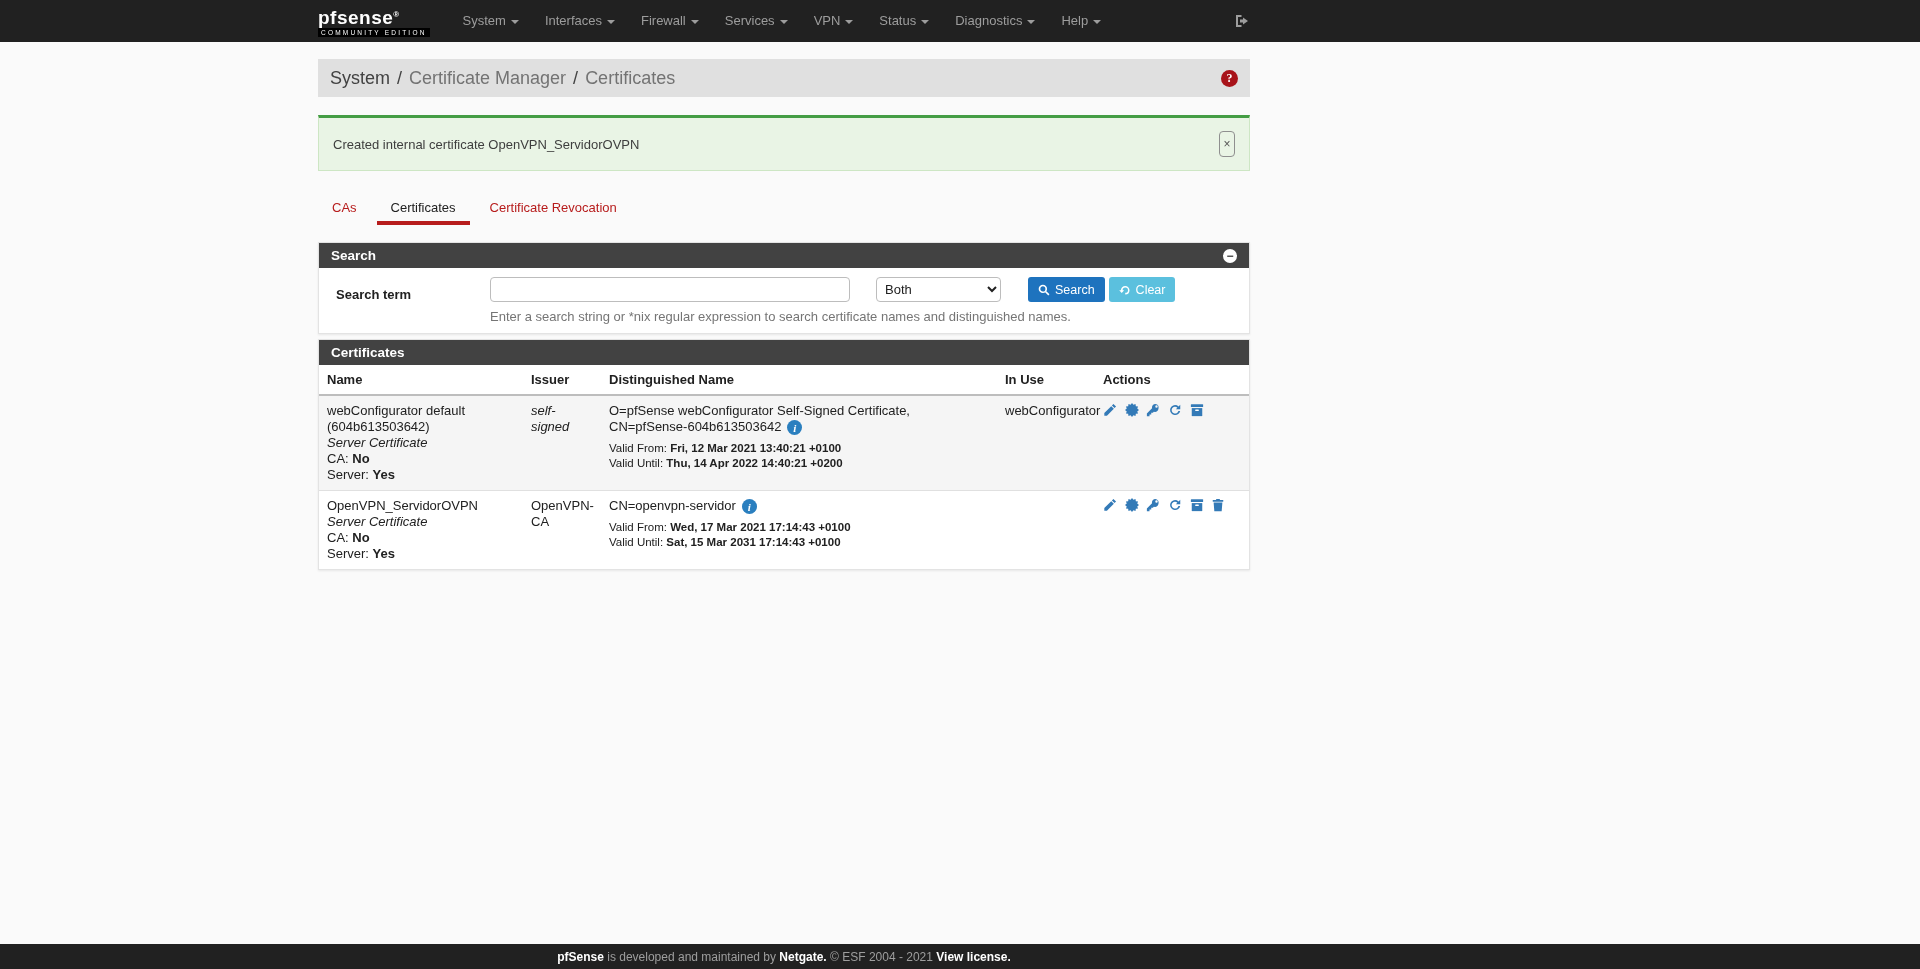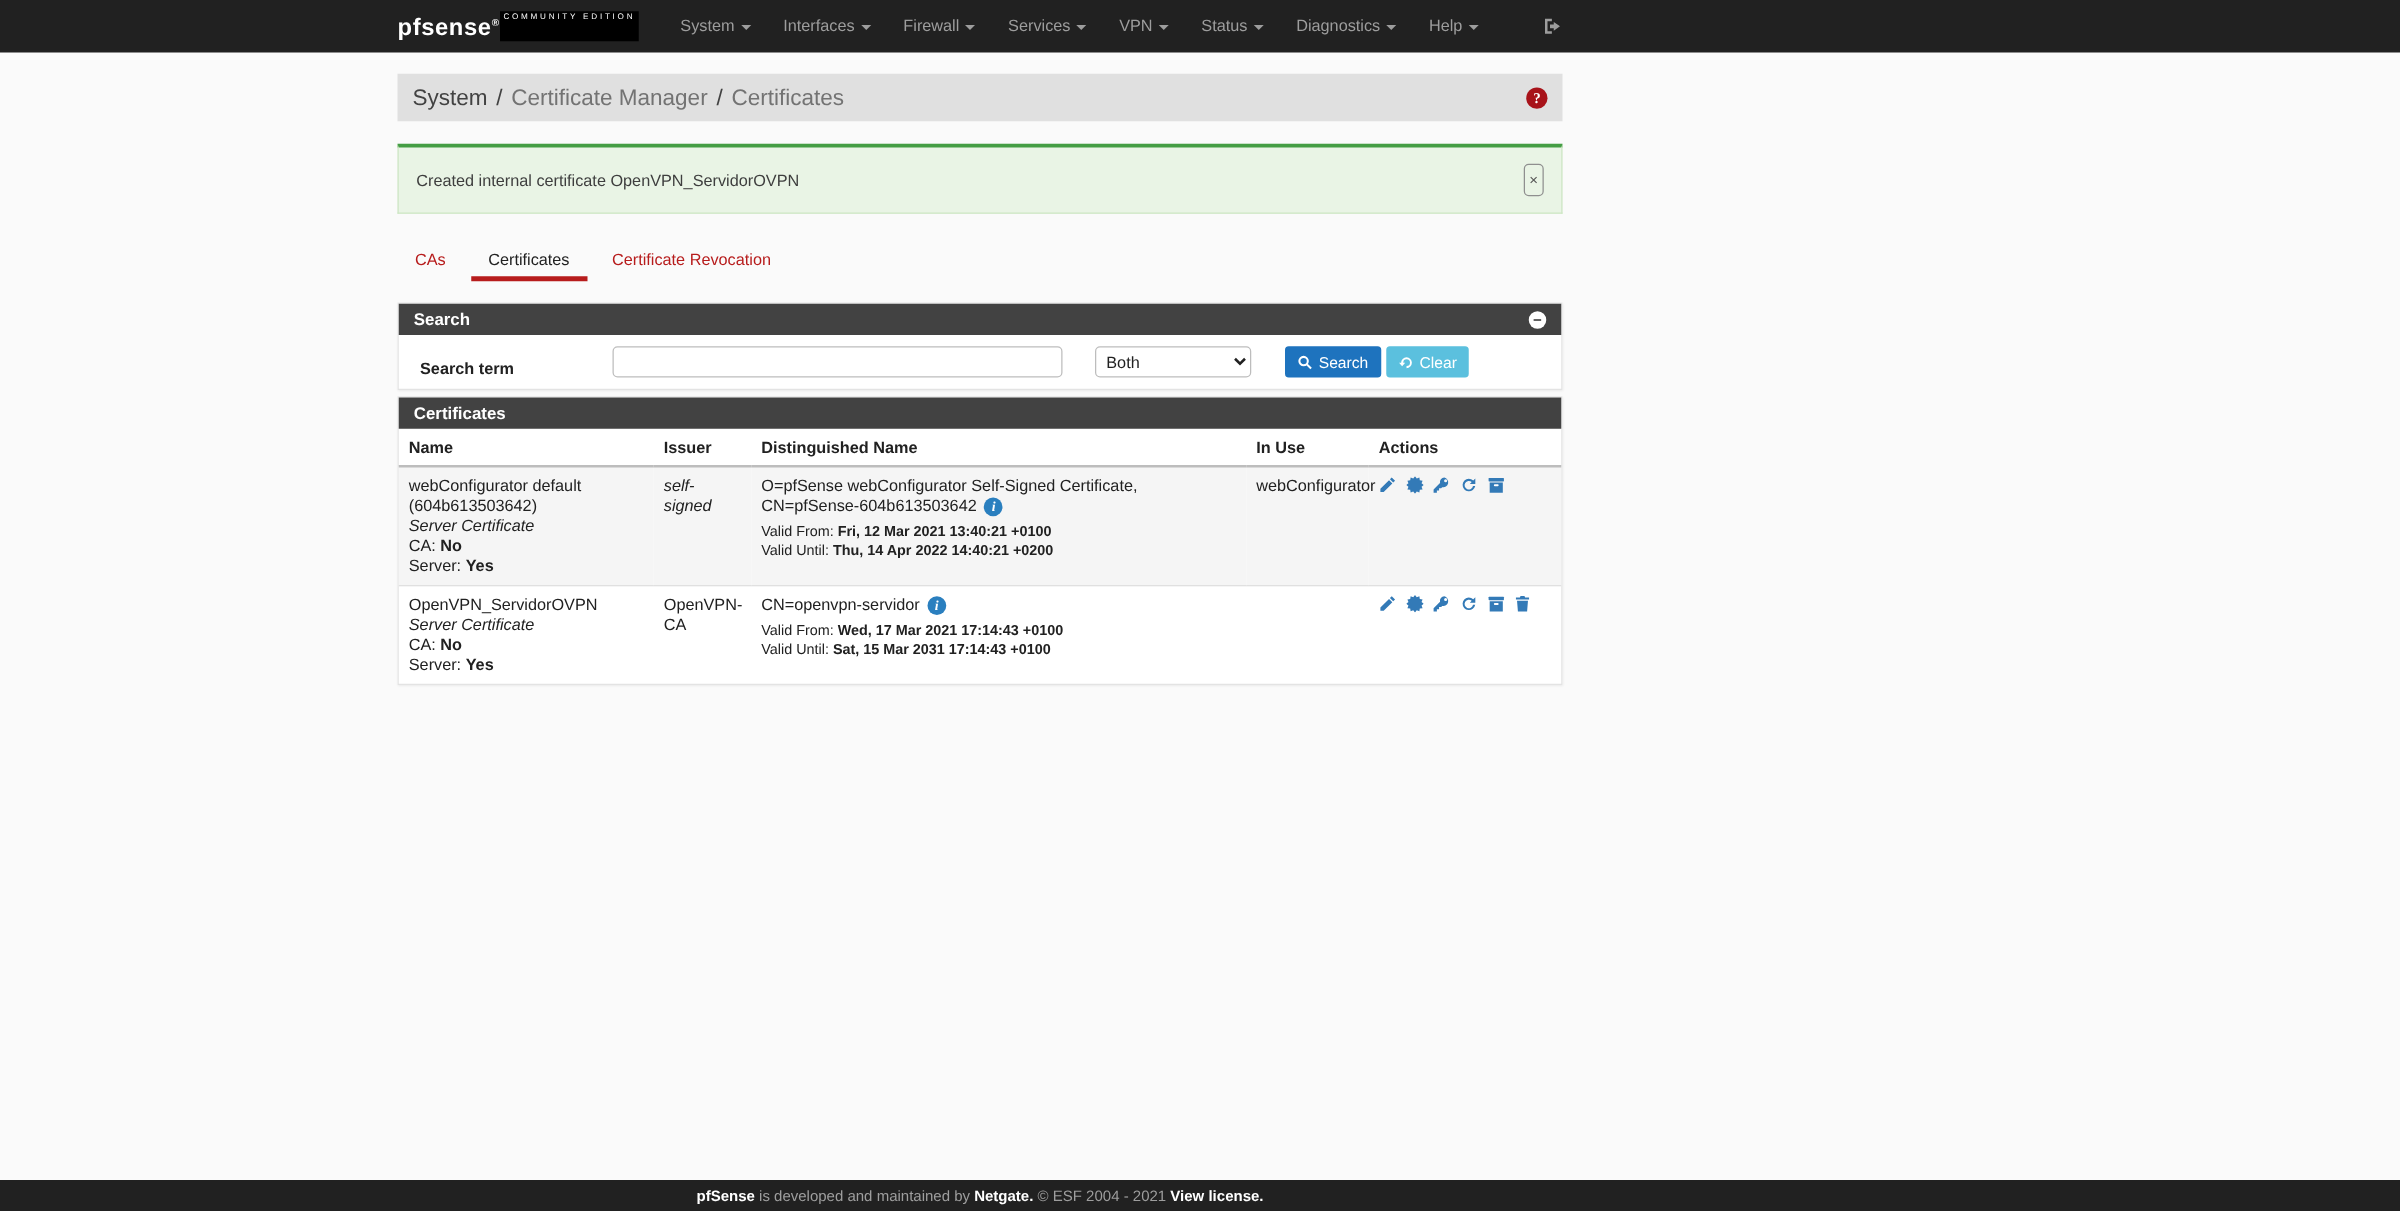--- a/index.html
+++ b/index.html
@@ -10,21 +10,21 @@
     color: #212121;
     background: #fafafa;
     position: relative;
     overflow: hidden;
   }
   .container { width: 932px; margin-left: 318px; }
 
   
   .navbar { background: #212121; height: 42px; width: 100%; }
   .navbar .container { display: flex; align-items: center; height: 42px; }
-  .brand { display: flex; flex-direction: row; justify-content: center; margin-right: 20px; color: #fff; cursor: pointer; }
+  .brand { display: flex; flex-direction: column; justify-content: center; margin-right: 20px; color: #fff; cursor: pointer; }
   .brand-name { font-size: 19px; font-weight: bold; letter-spacing: 0.5px; line-height: 20px; white-space: nowrap; }
   .brand-name .reg { font-size: 8px; vertical-align: super; }
   .brand-edition { font-size: 6.5px; letter-spacing: 2.2px; background: #000; color: #fff; padding: 1px 3px; width: fit-content; white-space: nowrap; }
   .nav-items { display: flex; align-items: center; }
   .nav-item { color: #9d9d9d; padding: 0 13px; line-height: 42px; text-decoration: none; cursor: pointer; white-space: nowrap; }
   .caret { display: inline-block; width: 0; height: 0; border-left: 4px solid transparent; border-right: 4px solid transparent; border-top: 4px solid #9d9d9d; margin-left: 5px; vertical-align: middle; }
   .logout-btn { margin-left: auto; cursor: pointer; display: flex; align-items: center; }
 
   
   .breadcrumb-bar { margin-top: 17px; background: #e0e0e0; height: 38px; display: flex; align-items: center; padding: 0 12px; }
@@ -153,20 +153,21 @@
             </svg>
           <span>Search</span>
         </button>
         <button class="btn btn-clear">
           <svg width="12" height="12" viewBox="0 0 16 16" fill="#fff">
               <path d="M8.3 2.5A5.8 5.8 0 0 1 14 8.3a5.8 5.8 0 0 1-5.7 5.7v-2.2a3.6 3.6 0 1 0-3.5-3.6v.1h2.1L3.6 11.9.3 8.3h2.2A5.8 5.8 0 0 1 8.3 2.5z"></path>
             </svg>
           <span>Clear</span>
         </button>
       </div>
+      <p class="search-hint">Enter a search string or *nix regular expression to search certificate names and distinguished names.</p>
     </div>
   </section>
 
   <section class="panel">
     <div class="panel-heading">
       <span>Certificates</span>
     </div>
     <table class="cert-table">
       <thead>
         <tr>

